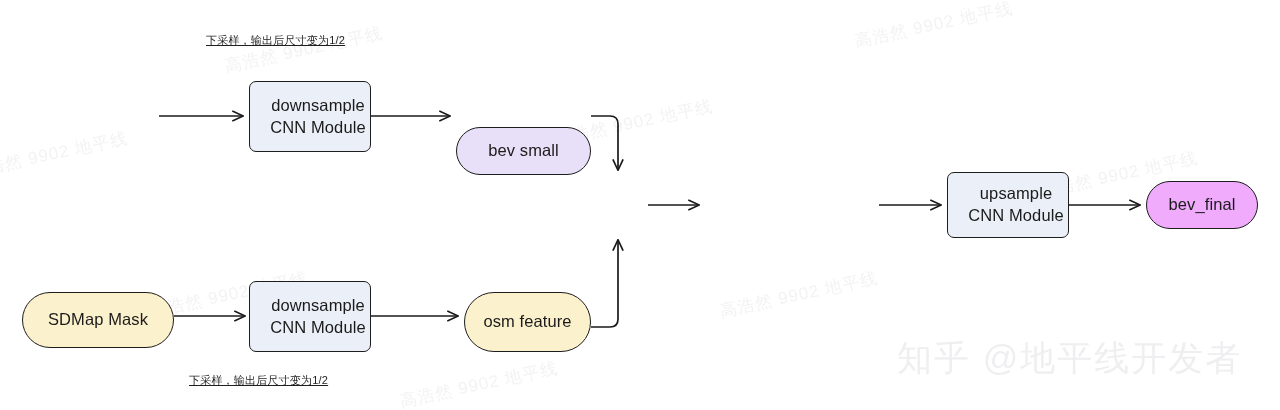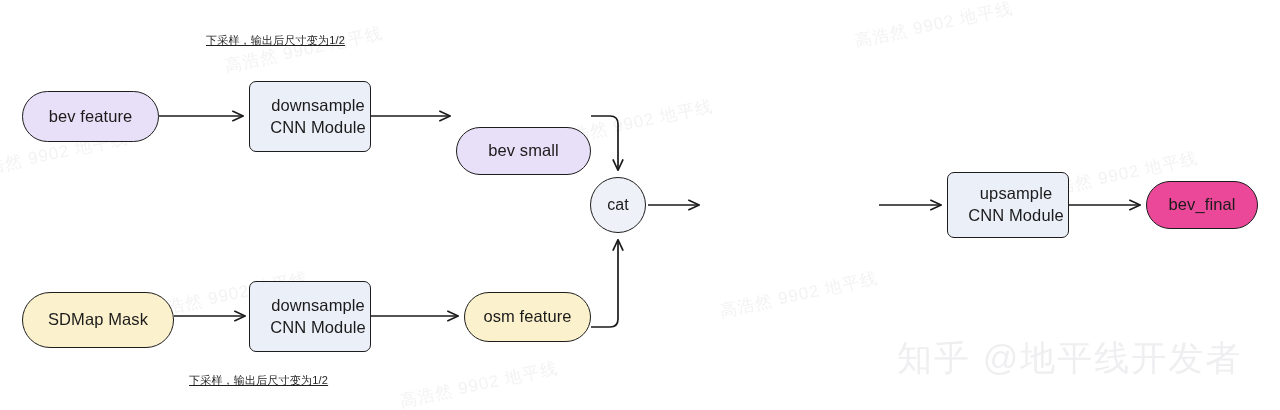--- a/index.html
+++ b/index.html
@@ -114,57 +114,51 @@
 
     <path class="edge" d="M 591 327 L 610 327 Q 618 327 618 319 L 618 240" marker-end="url(#arrow)"></path>
 
     <path class="edge" d="M 648 205 L 699 205" marker-end="url(#arrow)"></path>
 
     <path class="edge" d="M 879 205 L 941 205" marker-end="url(#arrow)"></path>
 
     <path class="edge" d="M 1069 205 L 1140 205" marker-end="url(#arrow)"></path>
   </svg>
 
-  <div class="node stadium" style="left:22px; top:91px; width:137px; height:51px; background:#e8e0f8;">
-    <span class="node-line">bev feature</span>
-  </div>
 
   <div class="node rect" style="left:249px; top:81px; width:122px; height:71px; background:#ebeff8;">
     <span class="node-line">downsample</span>
     <span class="node-line">CNN Module</span>
   </div>
 
   <div class="node stadium" style="left:456px; top:92px; width:135px; height:48px; background:#e8e0f8;margin-top:35px;">
     <span class="node-line">bev small</span>
   </div>
 
   <div class="node stadium" style="left:22px; top:292px; width:152px; height:56px; background:#fcf1cd;">
     <span class="node-line">SDMap Mask</span>
   </div>
 
   <div class="node rect" style="left:249px; top:281px; width:122px; height:71px; background:#ebeff8;">
     <span class="node-line">downsample</span>
     <span class="node-line">CNN Module</span>
   </div>
 
-  <div class="node stadium" style="left:464px; top:292px; width:127px; height:50px; background:#fcf1cd;">
+  <div class="node stadium" style="left:464px; top:292px; width:127px; height:60px; background:#fcf1cd;">
     <span class="node-line">osm feature</span>
   </div>
 
-  <div class="node circle" style="left:590px; top:177px; width:56px; height:56px; background:#eef1f7;">
-    <span class="node-line">cat</span>
-  </div>
 
 
   <div class="node rect" style="left:947px; top:172px; width:122px; height:66px; background:#ebeff8;text-align:right;">
     <span class="node-line">upsample</span>
     <span class="node-line">CNN Module</span>
   </div>
 
-  <div class="node stadium" style="left:1146px; top:181px; width:112px; height:48px; background:#ec4899;">
+  <div class="node stadium" style="left:1146px; top:181px; width:112px; height:48px; background:#f0abfc;">
     <span class="node-line">bev_final</span>
   </div>
 
   <div class="label" style="left:206px; top:33px;">下采样，输出后尺寸变为1/2</div>
   <div class="label" style="left:189px; top:373px;">下采样，输出后尺寸变为1/2</div>
 
   <div class="wm-brand" style="left:897px; top:335px;">知乎 @地平线开发者</div>
 
 </div>
 

